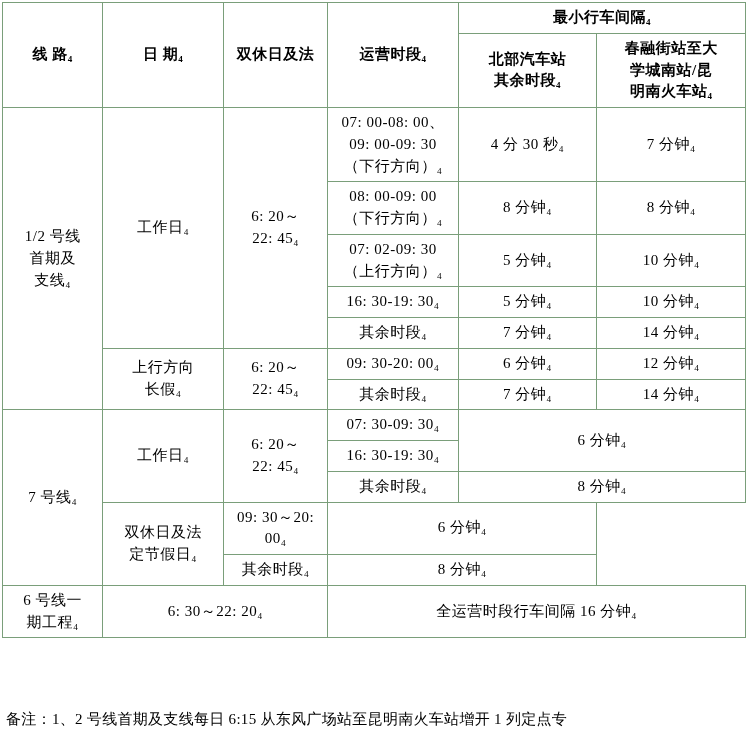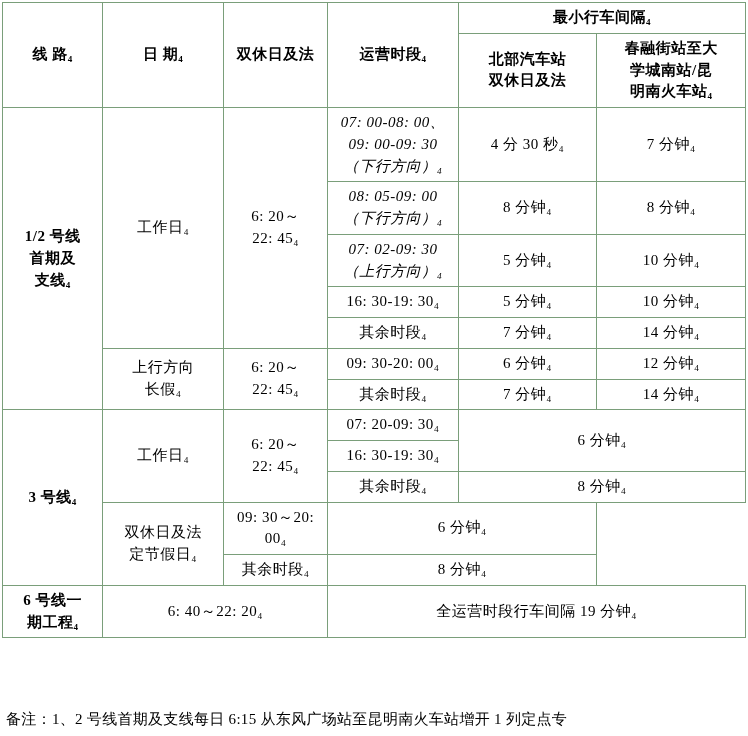--- a/index.html
+++ b/index.html
@@ -34,30 +34,30 @@
     font-size: 15px;
     line-height: 1.45;
     letter-spacing: 0.5px;
     font-family: "Liberation Serif", "DejaVu Serif", serif;
   }
   td.hdr {
     font-weight: bold;
     font-size: 16px;
   }
   td.route {
-    font-weight: bold;
+    font-weight: normal;
     font-size: 16px;
   }
   .colw1 { width: 100px; }
   .colw2 { width: 120px; }
   .colw3 { width: 104px; }
   .colw4 { width: 130px; }
   .colw5 { width: 138px; }
   .colw6 { width: 148px; }
-  .tall { height: 34px; font-style: italic; }
+  .tall { height: 34px; }
 </style>
 </head>
 <body>
 
 <div id="sheet">
 
   <table class="schedule">
     <colgroup>
       <col class="colw1">
       <col class="colw2">
@@ -70,41 +70,41 @@
 
       <tr>
         <td class="hdr" rowspan="2">线 路₄</td>
         <td class="hdr" rowspan="2">日 期₄</td>
         <td class="hdr" rowspan="2">双休日及法</td>
         <td class="hdr" rowspan="2">运营时段₄</td>
         <td class="hdr" colspan="2">最小行车间隔₄</td>
       </tr>
       <tr>
         <td class="hdr">北部汽车站
-双休日及法</td>
+其余时段₄</td>
         <td class="hdr">春融街站至大
 学城南站/昆
 明南火车站₄</td>
       </tr>
 
       <tr>
         <td class="route" rowspan="7">1/2 号线
 首期及
 支线₄</td>
         <td rowspan="5">工作日₄</td>
         <td rowspan="5">6: 20～
 22: 45₄</td>
         <td class="tall">07: 00-08: 00、
 09: 00-09: 30
 （下行方向）₄</td>
         <td>4 分 30 秒₄</td>
         <td>7 分钟₄</td>
       </tr>
       <tr>
-        <td class="tall">08: 05-09: 00
+        <td class="tall">08: 00-09: 00
 （下行方向）₄</td>
         <td>8 分钟₄</td>
         <td>8 分钟₄</td>
       </tr>
       <tr>
         <td class="tall">07: 02-09: 30
 （上行方向）₄</td>
         <td>5 分钟₄</td>
         <td>10 分钟₄</td>
       </tr>
@@ -128,25 +128,25 @@
         <td>6 分钟₄</td>
         <td>12 分钟₄</td>
       </tr>
       <tr>
         <td>其余时段₄</td>
         <td>7 分钟₄</td>
         <td>14 分钟₄</td>
       </tr>
 
       <tr>
-        <td class="route" rowspan="5">3 号线₄</td>
+        <td class="route" rowspan="5">7 号线₄</td>
         <td rowspan="3">工作日₄</td>
         <td rowspan="3">6: 20～
 22: 45₄</td>
-        <td>07: 20-09: 30₄</td>
+        <td>07: 30-09: 30₄</td>
         <td colspan="2" rowspan="2">6 分钟₄</td>
       </tr>
       <tr>
         <td>16: 30-19: 30₄</td>
       </tr>
       <tr>
         <td>其余时段₄</td>
         <td colspan="2">8 分钟₄</td>
       </tr>
 
@@ -157,22 +157,22 @@
         <td colspan="2">6 分钟₄</td>
       </tr>
       <tr>
         <td>其余时段₄</td>
         <td colspan="2">8 分钟₄</td>
       </tr>
 
       <tr>
         <td class="route">6 号线一
 期工程₄</td>
-        <td colspan="2">6: 40～22: 20₄</td>
-        <td colspan="3">全运营时段行车间隔 19 分钟₄</td>
+        <td colspan="2">6: 30～22: 20₄</td>
+        <td colspan="3">全运营时段行车间隔 16 分钟₄</td>
       </tr>
     </tbody>
   </table>
 
   <div class="note">
     <div>备注：1、2 号线首期及支线每日 6:15 从东风广场站至昆明南火车站增开 1 列定点专
 列；1、2 号线首期及支线大学城南站/昆明南火车站至北部汽车站方向为上行方向，
 反之为下行方向。</div>
   </div>
 

